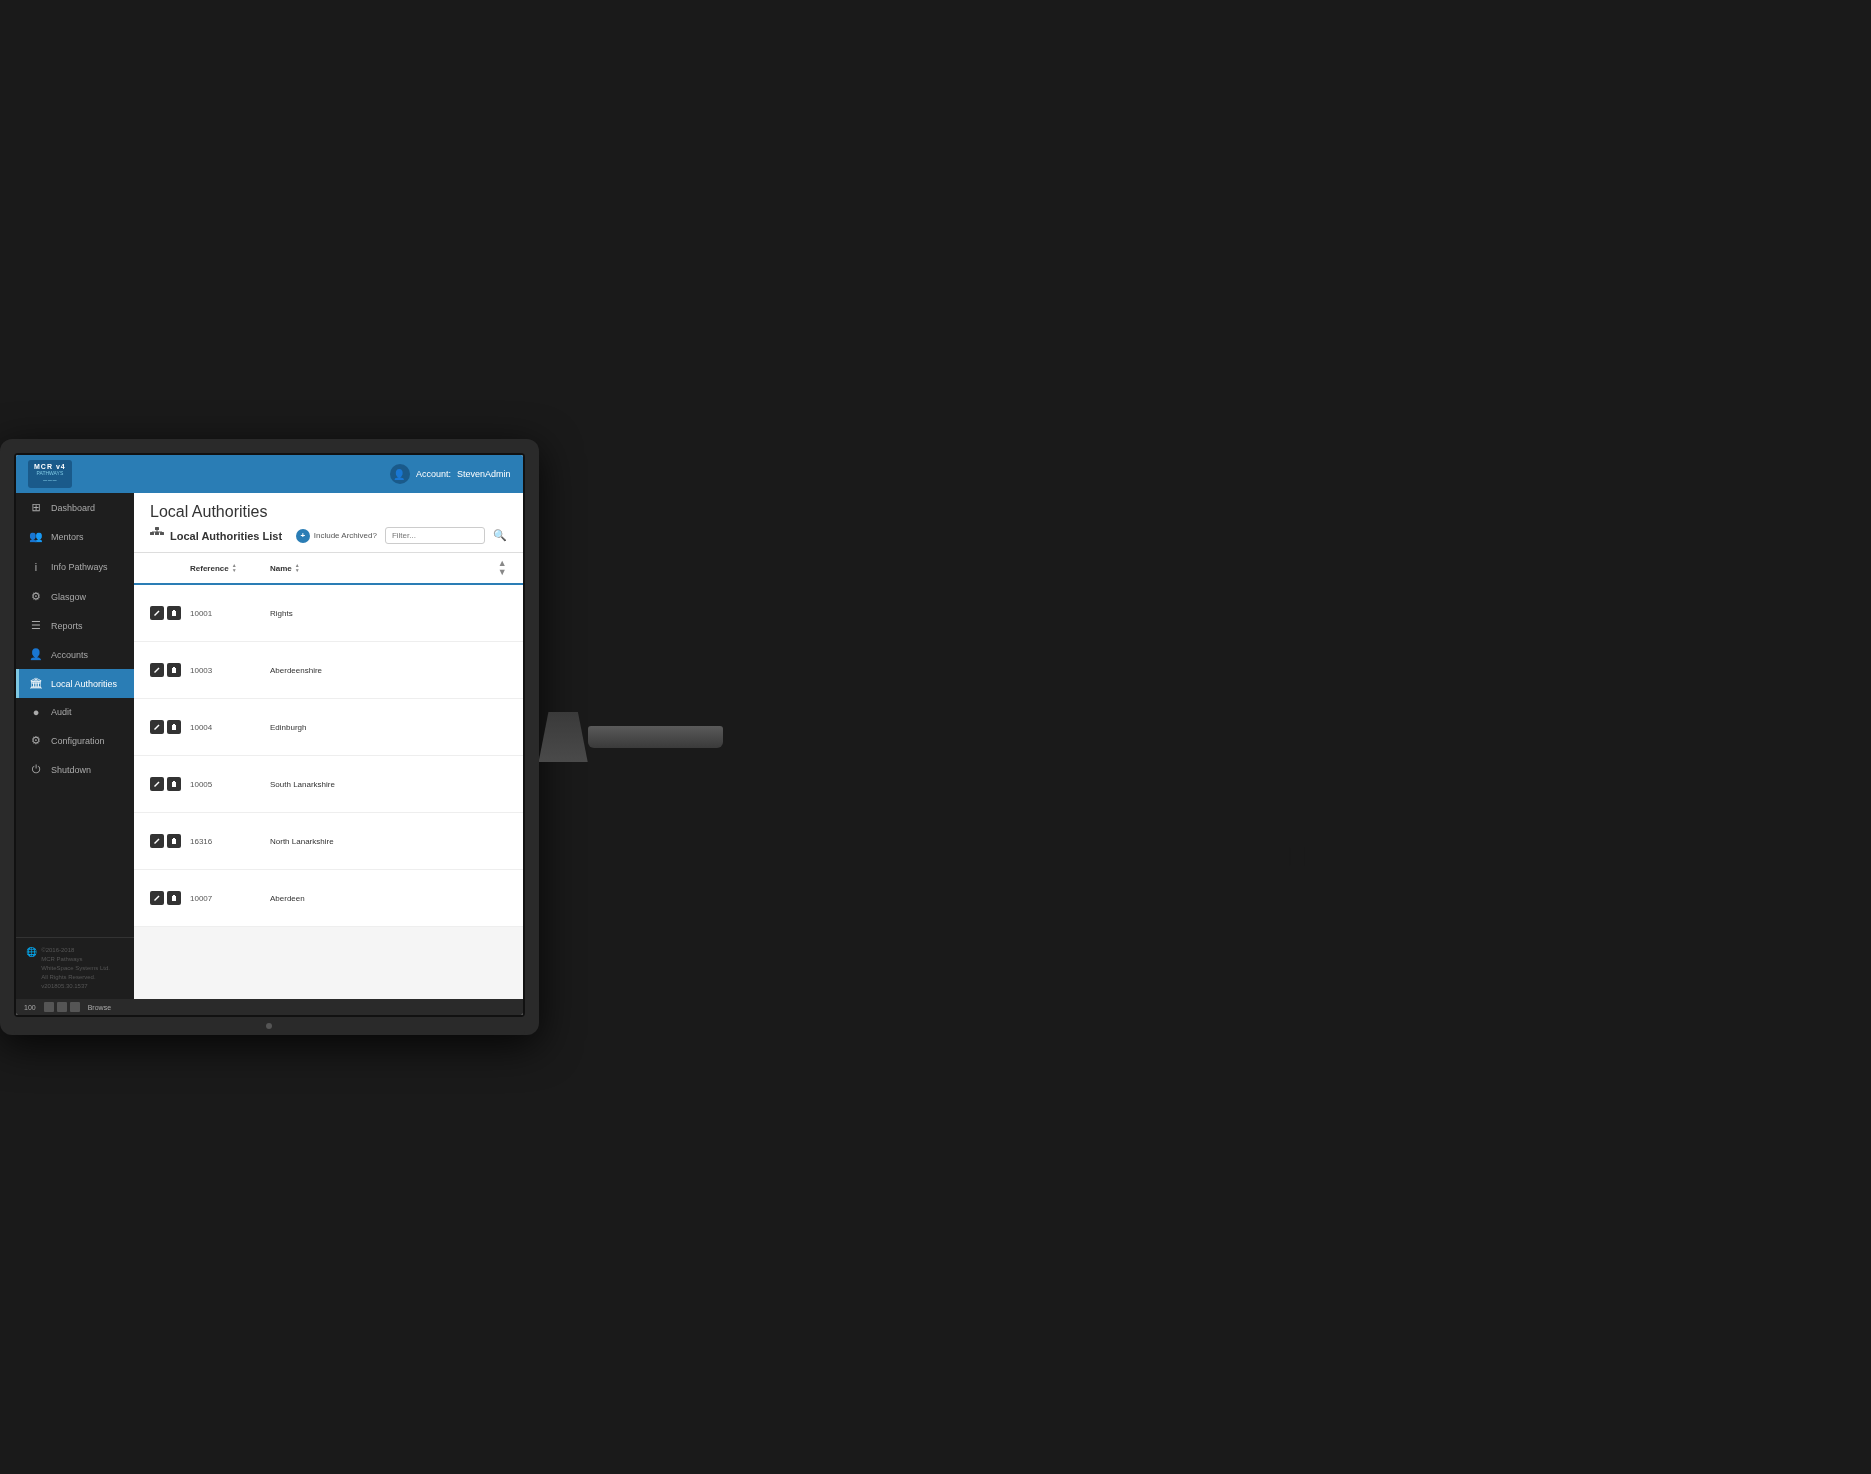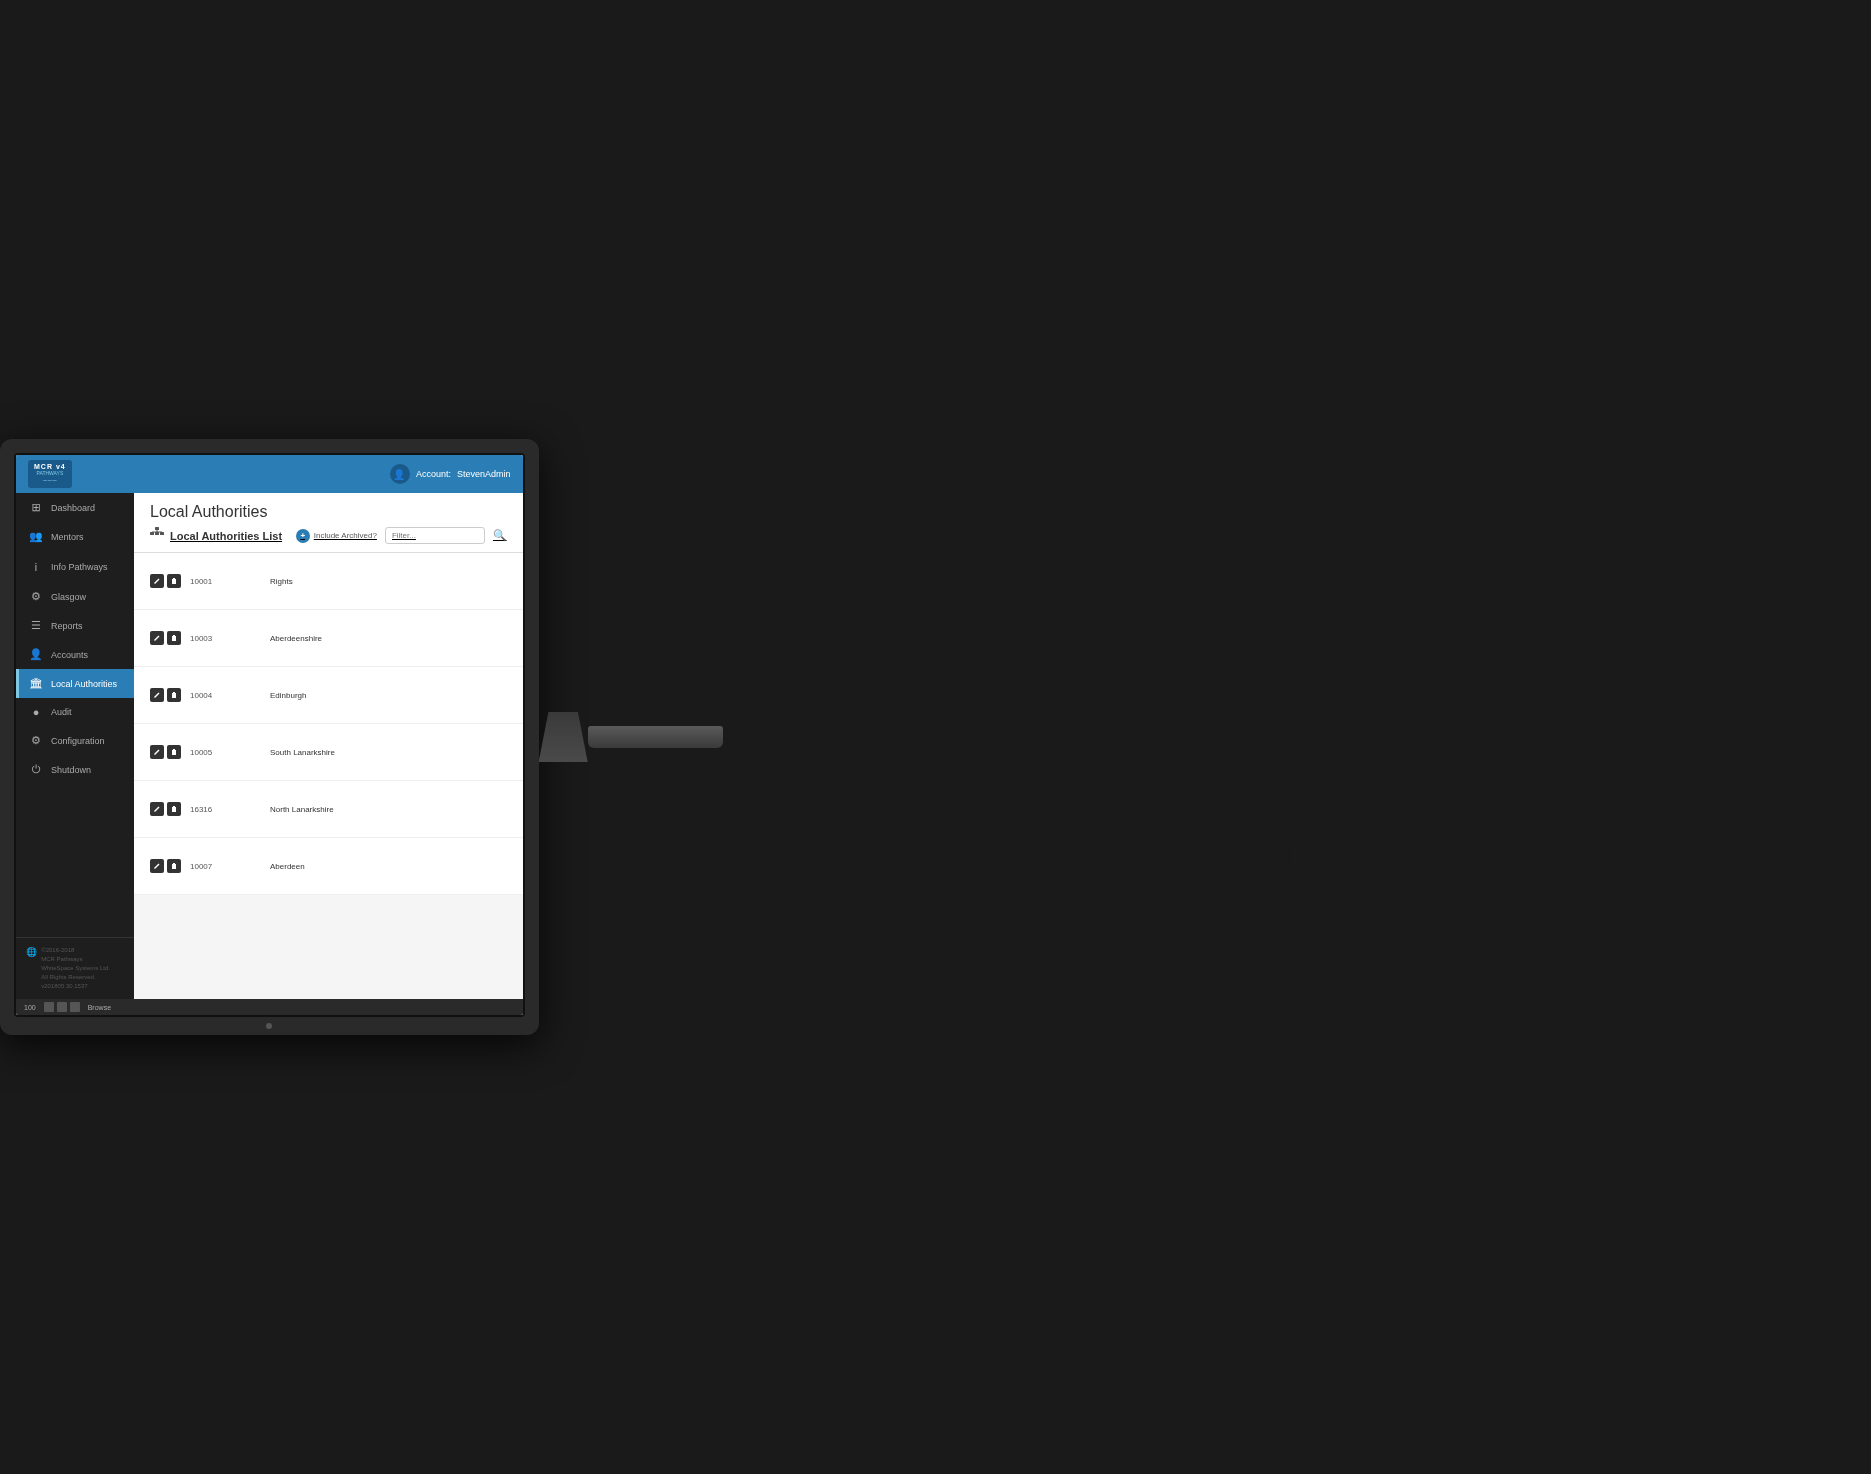--- a/index.html
+++ b/index.html
@@ -175,21 +175,20 @@
       font-size: 16px;
       font-weight: normal;
       color: #333;
       margin-bottom: 6px;
     }
 
     .list-header {
       display: flex;
       align-items: center;
       gap: 6px;
-      text-decoration: underline;
     }
 
     .list-header-icon {
       font-size: 12px;
       color: #555;
     }
 
     .list-header-title {
       font-size: 11px;
       font-weight: bold;
@@ -521,20 +520,41 @@
                   <span>Include Archived?</span>
                 </div>
                 <input class="filter-input" type="text" placeholder="Filter..." style="">
                 <button class="search-icon-btn">🔍</button>
               </div>
             </div>
           </div>
 
           <div class="table-container">
 
+            <div class="table-col-headers">
+              <div class="col-actions"></div>
+              <div class="col-reference">
+                <span>Reference</span>
+                <div class="sort-arrows">
+                  <span>▲</span>
+                  <span>▼</span>
+                </div>
+              </div>
+              <div class="col-name">
+                <span>Name</span>
+                <div class="sort-arrows">
+                  <span>▲</span>
+                  <span>▼</span>
+                </div>
+              </div>
+              <div class="col-sort-right">
+                <span>▲</span>
+                <span>▼</span>
+              </div>
+            </div>
 
             <div id="table-rows-container">
                 <div class="table-row">
       <div class="row-icons">
         <div class="row-icon-btn" title="Edit">
           <svg viewBox="0 0 8 8">
                         <path d="M1 6L5 2 6 3 2 7zM5.5 1.5l1 1L6 3 5 2z" fill="#fff"></path>
                       </svg>
         </div>
         <div class="row-icon-btn" title="Delete">

